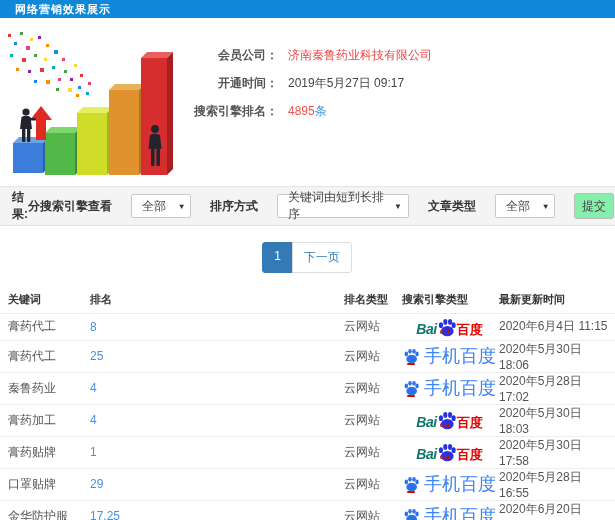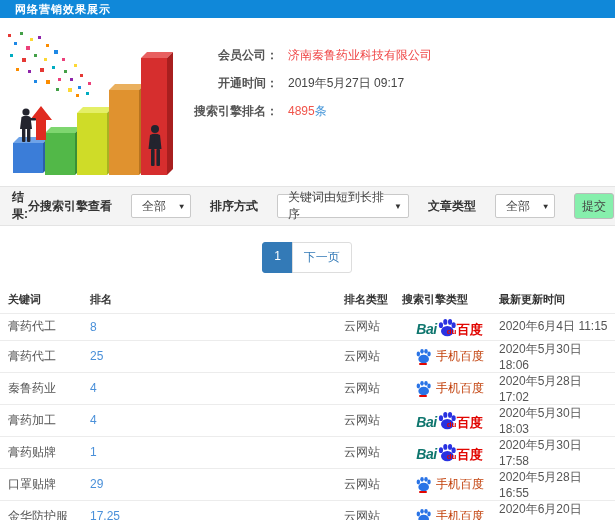--- a/index.html
+++ b/index.html
@@ -50,26 +50,26 @@
   thead th:first-child { padding-left:8px; }
   tbody td { font-size:12px; height:27px; border-top:1px solid #ececec; color:#555; padding-left:2px; }
   tbody td:first-child { padding-left:8px; }
   td.rank a { color:#4a90d9; text-decoration:none; cursor:pointer; }
   td.eng { text-align:center; }
 
   
   .baidu-logo { display:inline-flex; align-items:flex-end; line-height:1; vertical-align:middle; }
   .baidu-logo .bai { color:#0f766e; font-weight:bold; font-size:14px; font-style:italic; letter-spacing:-0.5px; }
   .baidu-logo .paw-wrap { position:relative; width:19px; height:19px; margin:0 1px -1px 0; }
-  .baidu-logo .du { position:absolute; left:10px; bottom:1px; color:#e10602; font-weight:bold; font-size:8px; }
+  .baidu-logo .du { position:absolute; left:3px; bottom:1px; color:#e10602; font-weight:bold; font-size:8px; }
   .baidu-logo .brand { color:#e10602; font-weight:bold; font-size:13px; }
   .mobile-badge { display:inline-flex; align-items:center; vertical-align:middle; }
   .mobile-badge .paw-box { position:relative; width:16px; height:16px; margin-right:5px; }
   .mobile-badge .redline { position:absolute; left:4px; bottom:-1px; width:8px; height:2px; background:#e10602; border-radius:1px; }
-  .mobile-badge .mb-label { color:#c2410c; font-size:12px; }
+  .mobile-badge .mb-label { color:#3b82f6; font-size:18px; }
 </style>
 </head>
 <body>
 
 <div class="page">
 
   <div class="topbar">
     <span>网络营销效果展示</span>
   </div>
 

